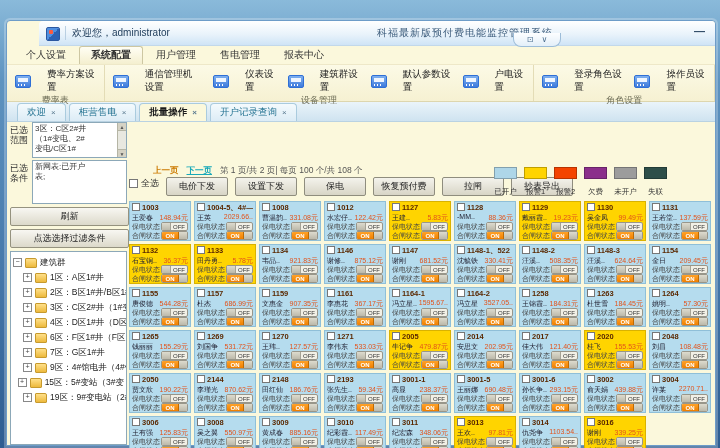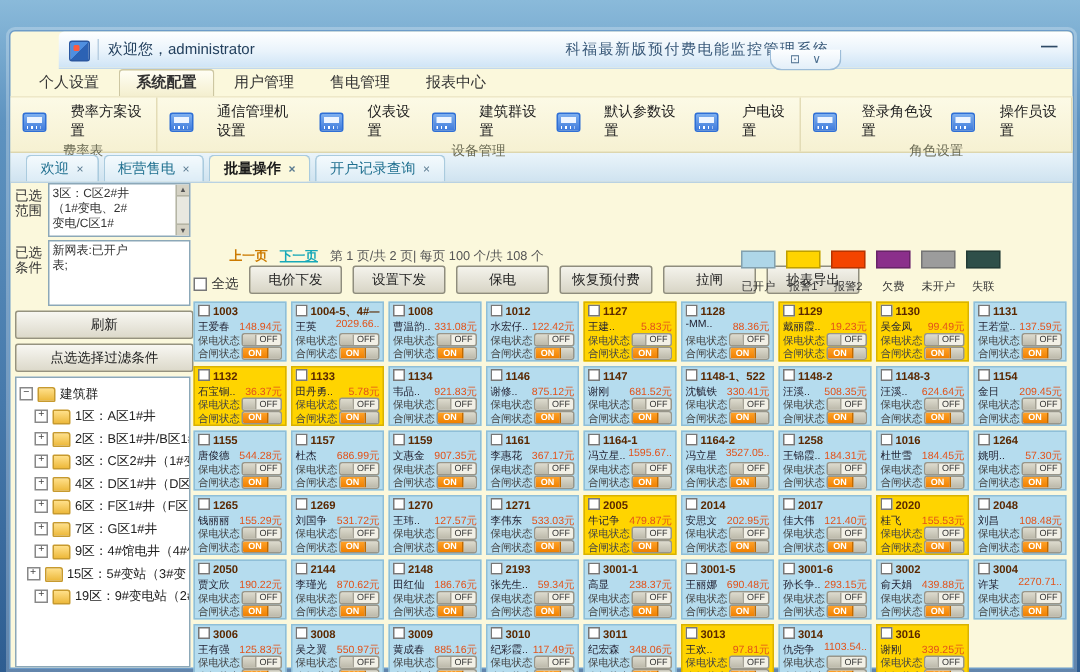--- a/index.html
+++ b/index.html
@@ -46,21 +46,21 @@
   .lbtn{display:block;width:100%;margin:3px 0;padding:2px 0;text-align:center;font-size:9px;color:#222;background:linear-gradient(180deg,#f8f7f2,#dcd9ca);border:1px solid #95927f;border-radius:2px;cursor:default;}
   .tree{background:#fff;border:1px solid #8ca8b8;margin-top:2px;height:186px;padding:3px 2px;overflow:hidden;font-size:8.5px;color:#222;}
   .trow{display:flex;align-items:center;gap:3px;height:15px;white-space:nowrap;cursor:default;}
   .texp{width:7px;height:7px;border:1px solid #888;background:#fff;font-size:7px;line-height:5px;text-align:center;color:#444;flex:none;}
   .tfold{width:10px;height:8px;background:linear-gradient(180deg,#ffe08a,#edb93c);border:1px solid #c79a2e;border-radius:1px 2px 1px 1px;flex:none;}
   
   .main{position:absolute;left:122px;top:2px;right:4px;bottom:4px;margin-top:44px;}
   .pagerow{display:flex;align-items:center;gap:8px;height:13px;padding-left:24px;font-size:8.5px;color:#555;}
   .plink1{color:#cc7a00;font-weight:bold;cursor:default;}
   .plink2{color:#17a8b8;font-weight:bold;text-decoration:underline;cursor:default;}
-  .btnrow{display:flex;align-items:flex-end;gap:7px;height:19px;font-size:9px;color:#333;font-family:Liberation Mono, monospace;}
+  .btnrow{display:flex;align-items:flex-start;gap:7px;height:19px;font-size:9px;color:#333;font-family:Liberation Mono, monospace;}
   .selall{display:flex;align-items:center;gap:3px;}
   .cbox{display:inline-block;width:7px;height:7px;background:#fff;border:1px solid #777;flex:none;}
   .tbtn{min-width:46px;text-align:center;padding:2px 7px;font-size:9px;color:#222;background:linear-gradient(180deg,#f4f3ec,#d8d5c6);border:1px solid #8f8d7e;border-radius:2px;cursor:default;}
   .legend{position:absolute;right:44px;top:3px;display:flex;gap:7px;}
   .litem{text-align:center;}
   .lsq{width:21px;height:10px;margin:0 auto 1px;border:1px solid rgba(0,0,0,.25);}
   .llab{font-size:7.5px;color:#333;}
   
   .grid{margin-top:5px;display:flex;flex-wrap:wrap;width:588px;}
   .card{width:62px;height:40px;margin:0 3px 3px 0;border:1px solid #8fbfd8;background:#b5dcee;box-sizing:border-box;padding:1px 2px;cursor:default;}
@@ -867,21 +867,21 @@
                 <span>合闸状态</span>
                 <span class="tog on">
                   <i class="tlab">ON</i>
                   <i class="knob"></i>
                 </span>
               </div>
             </div>
             <div class="card">
               <div class="chead">
                 <span class="cbox"></span>
-                <span>1016</span>
+                <span>1263</span>
               </div>
               <div class="cname">
                 <span>杜世雪</span>
                 <span class="bal">184.45元</span>
               </div>
               <div class="crow">
                 <span>保电状态</span>
                 <span class="tog">
                   <i class="knob"></i>
                   <i class="tlab">OFF</i>

